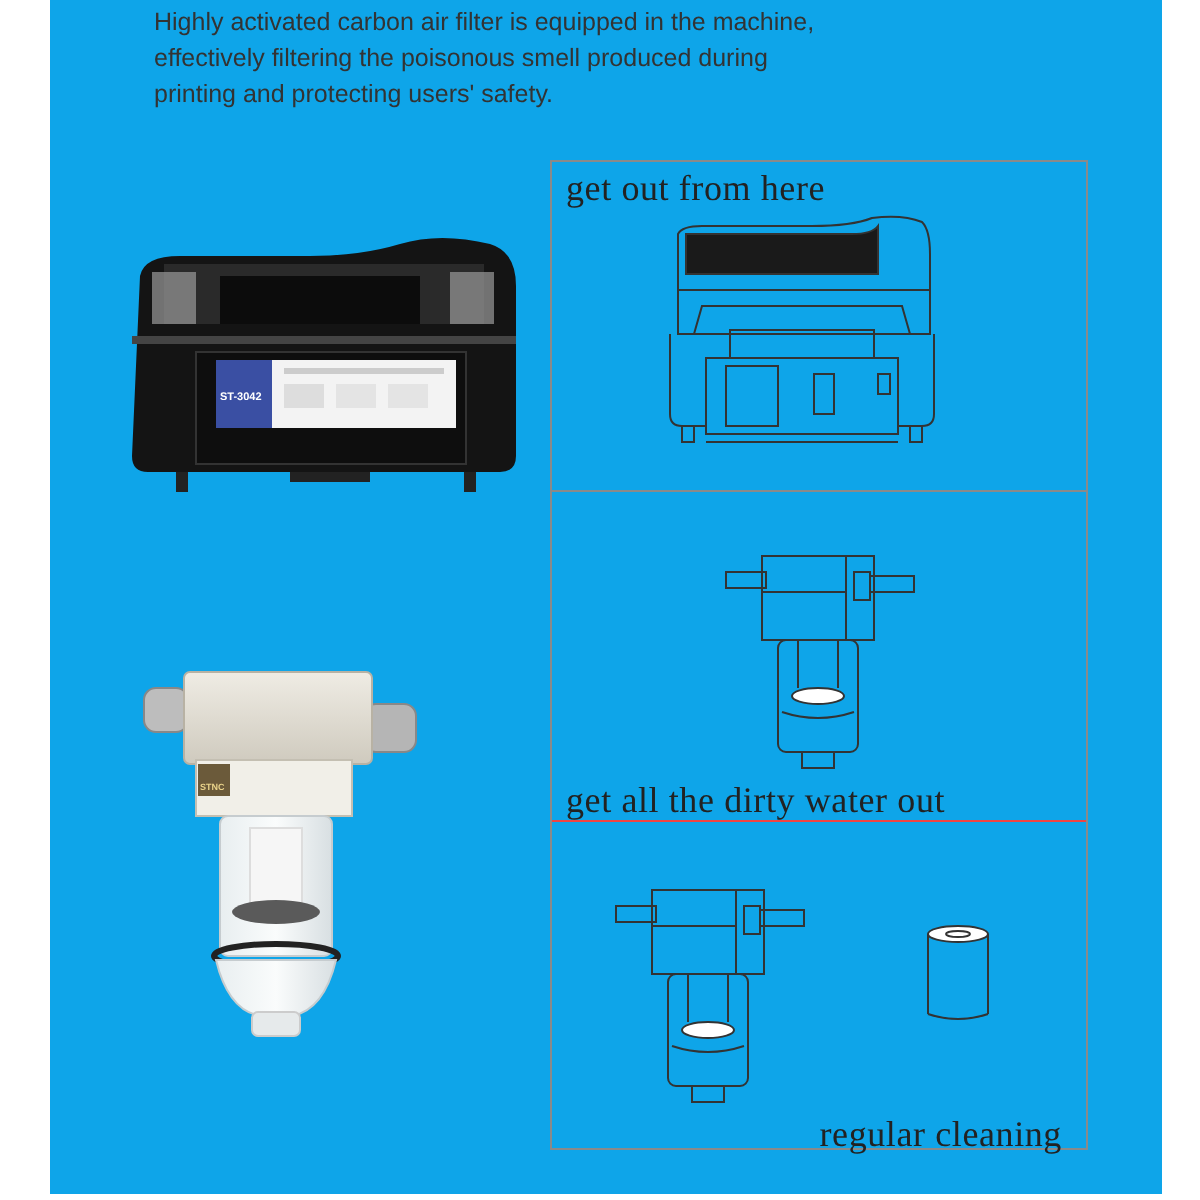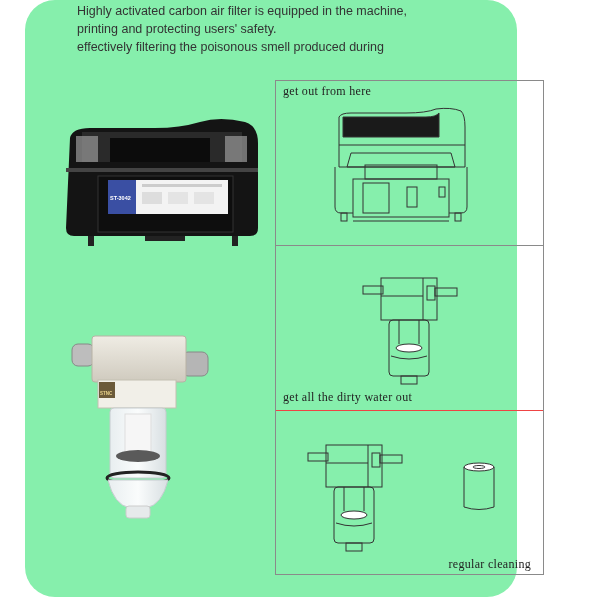--- a/index.html
+++ b/index.html
@@ -1,39 +1,39 @@
 <!DOCTYPE html>
 <html><head>
 <meta charset="utf-8">
 <style>
   html,body{margin:0;padding:0;background:#ffffff;}
   body{width:600px;height:600px;position:relative;overflow:hidden;font-family:"Liberation Sans",sans-serif;}
-  .panel{position:absolute;left:25px;top:0;width:492px;height:597px;background:#86efac;border-radius:30px;}
+  .panel{position:absolute;left:25px;top:0;width:556px;height:597px;background:#0ea5e9;}
   .intro{position:absolute;left:52px;top:2px;width:360px;font-size:12.5px;line-height:18px;color:#333;margin:0;}
   .intro div{white-space:nowrap;}
   .stepbox{position:absolute;left:275px;top:80px;width:269px;height:495px;border:1px solid #8a8a8a;box-sizing:border-box;}
   .step{position:absolute;left:0;width:100%;box-sizing:border-box;}
   .step.s1{top:0;height:165px;border-bottom:1px solid #8a8a8a;}
   .step.s2{top:165px;height:165px;border-bottom:1px solid #ef4444;}
   .step.s3{top:330px;height:164px;}
-  .cap{position:absolute;font-family:"Liberation Serif","DejaVu Serif",serif;font-size:12px;color:#222;white-space:nowrap;letter-spacing:0.3px;}
+  .cap{position:absolute;font-family:"Liberation Serif","DejaVu Serif",serif;font-size:18px;color:#222;white-space:nowrap;letter-spacing:0.3px;}
   .s1 .cap{left:7px;top:3px;}
   .s2 .cap{left:7px;top:144px;}
   .s3 .cap{right:12px;top:146px;margin-left:32px;}
   svg{position:absolute;}
 </style>
 </head>
 <body>
 
 <div class="panel">
 
   <div class="intro">
     <div>Highly activated carbon air filter is equipped in the machine,</div>
+    <div>effectively filtering the poisonous smell produced during</div>
     <div>printing and protecting users' safety.</div>
-    <div>effectively filtering the poisonous smell produced during</div>
   </div>
 
   <svg style="left:35px;top:118px" width="205" height="135" viewBox="0 0 205 135">
     <path d="M10 20 Q12 10 30 10 L95 10 Q120 10 140 4 Q160 -2 185 4 Q198 8 198 25 L198 110 Q198 118 190 118 L14 118 Q6 118 6 110 Z" fill="#141414"></path>
     <rect x="22" y="14" width="160" height="30" fill="#2a2a2a"></rect>
     <rect x="16" y="18" width="22" height="26" fill="#9a9a9a" opacity="0.7"></rect>
     <rect x="165" y="18" width="22" height="26" fill="#9a9a9a" opacity="0.7"></rect>
     <rect x="50" y="20" width="100" height="24" fill="#0c0c0c"></rect>
     <rect x="6" y="50" width="192" height="4" fill="#444"></rect>
     <rect x="38" y="58" width="135" height="56" fill="#0e0e0e" stroke="#333"></rect>

